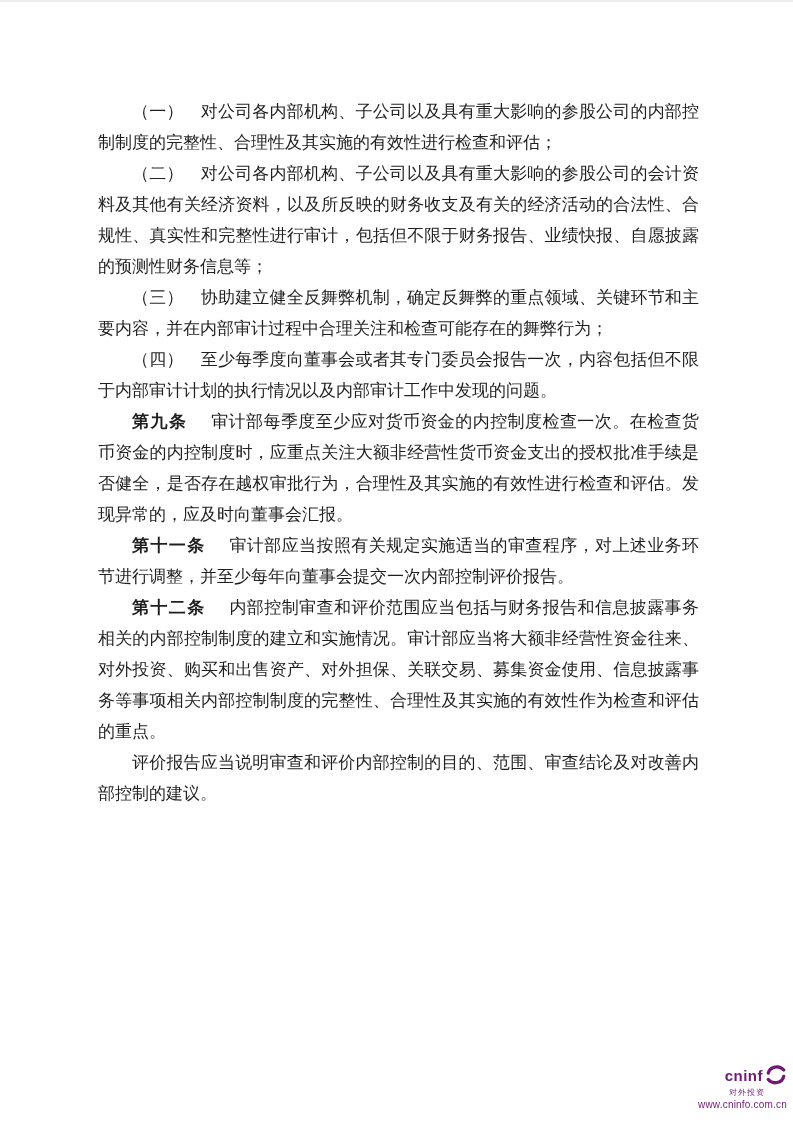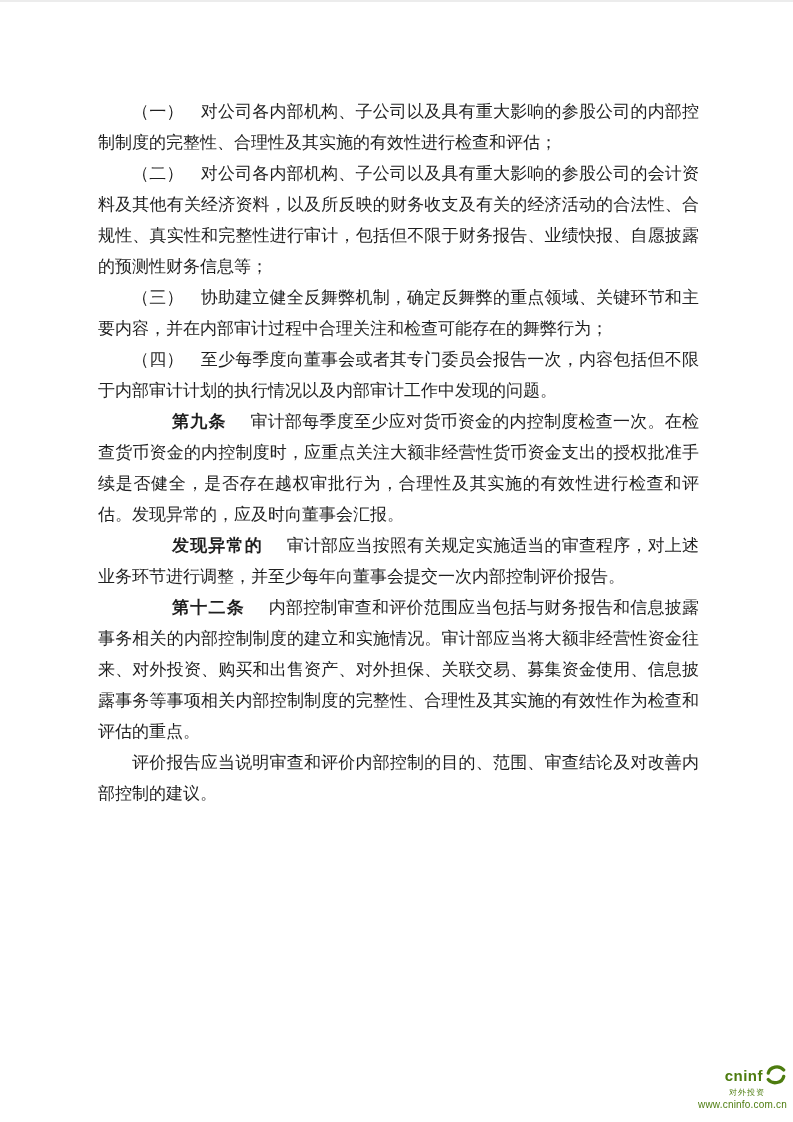--- a/index.html
+++ b/index.html
@@ -33,21 +33,20 @@
   .doc-body p {
     margin: 0;
     padding: 0;
     text-indent: 2em;
   }
   .para-lead {
     font-weight: bold;
     font-family: "Liberation Sans", "DejaVu Sans", sans-serif;
     margin-right: 1.4em;
     letter-spacing: 1px;
-    margin-left: 40px;
   }
   .watermark {
     position: absolute;
     right: 6px;
     bottom: 12px;
     text-align: right;
     color: #a9a9a9;
     font-family: "Liberation Sans", "DejaVu Sans", sans-serif;
     line-height: 1.1;
     user-select: none;
@@ -87,28 +86,28 @@
   <p><span class="para-text">（二）　对公司各内部机构、子公司以及具有重大影响的参股公司的会计资料及其他有关经济资料，以及所反映的财务收支及有关的经济活动的合法性、合规性、真实性和完整性进行审计，包括但不限于财务报告、业绩快报、自愿披露的预测性财务信息等；</span></p>
 
   <p><span class="para-text">（三）　协助建立健全反舞弊机制，确定反舞弊的重点领域、关键环节和主要内容，并在内部审计过程中合理关注和检查可能存在的舞弊行为；</span></p>
 
   <p><span class="para-text">（四）　至少每季度向董事会或者其专门委员会报告一次，内容包括但不限于内部审计计划的执行情况以及内部审计工作中发现的问题。</span></p>
 
   <p><span class="para-lead">第九条</span><span class="para-text">审计部每季度至少应对货币资金的内控制度检查一次。在检查货币资金的内控制度时，应重点关注大额非经营性货币资金支出的授权批准手续是否健全，是否存在越权审批行为，合理性及其实施的有效性进行检查和评估。发现异常的，应及时向董事会汇报。</span></p>
 
 
 
-  <p><span class="para-lead">发现异常的</span><span class="para-text">审计部应当按照有关规定实施适当的审查程序，对上述业务环节进行调整，并至少每年向董事会提交一次内部控制评价报告。</span></p>
+  <p><span class="para-lead">第十一条</span><span class="para-text">审计部应当按照有关规定实施适当的审查程序，对上述业务环节进行调整，并至少每年向董事会提交一次内部控制评价报告。</span></p>
 
   <p><span class="para-lead">第十二条</span><span class="para-text">内部控制审查和评价范围应当包括与财务报告和信息披露事务相关的内部控制制度的建立和实施情况。审计部应当将大额非经营性资金往来、对外投资、购买和出售资产、对外担保、关联交易、募集资金使用、信息披露事务等事项相关内部控制制度的完整性、合理性及其实施的有效性作为检查和评估的重点。</span></p>
 
   <p><span class="para-text">评价报告应当说明审查和评价内部控制的目的、范围、审查结论及对改善内部控制的建议。</span></p>
 </div>
 
-<div class="watermark" style="color: #4d7c0f; margin-left: 44px;">
+<div class="watermark" style="color: #701a75; margin-left: 44px;">
   <div class="wm-row">
     <span class="wm-brand">cninf</span>
     <span class="wm-logo">
       <svg width="22" height="20" viewBox="0 0 24 22" aria-hidden="true">
         <g fill="none" stroke="currentColor" stroke-width="3.6" stroke-linecap="round">
           <path d="M3.5 9 A 9.5 8.5 0 0 1 20.5 5.5"></path>
           <path d="M20.5 12.5 A 9.5 8.5 0 0 1 3.5 16"></path>
         </g>
       </svg>
     </span>

